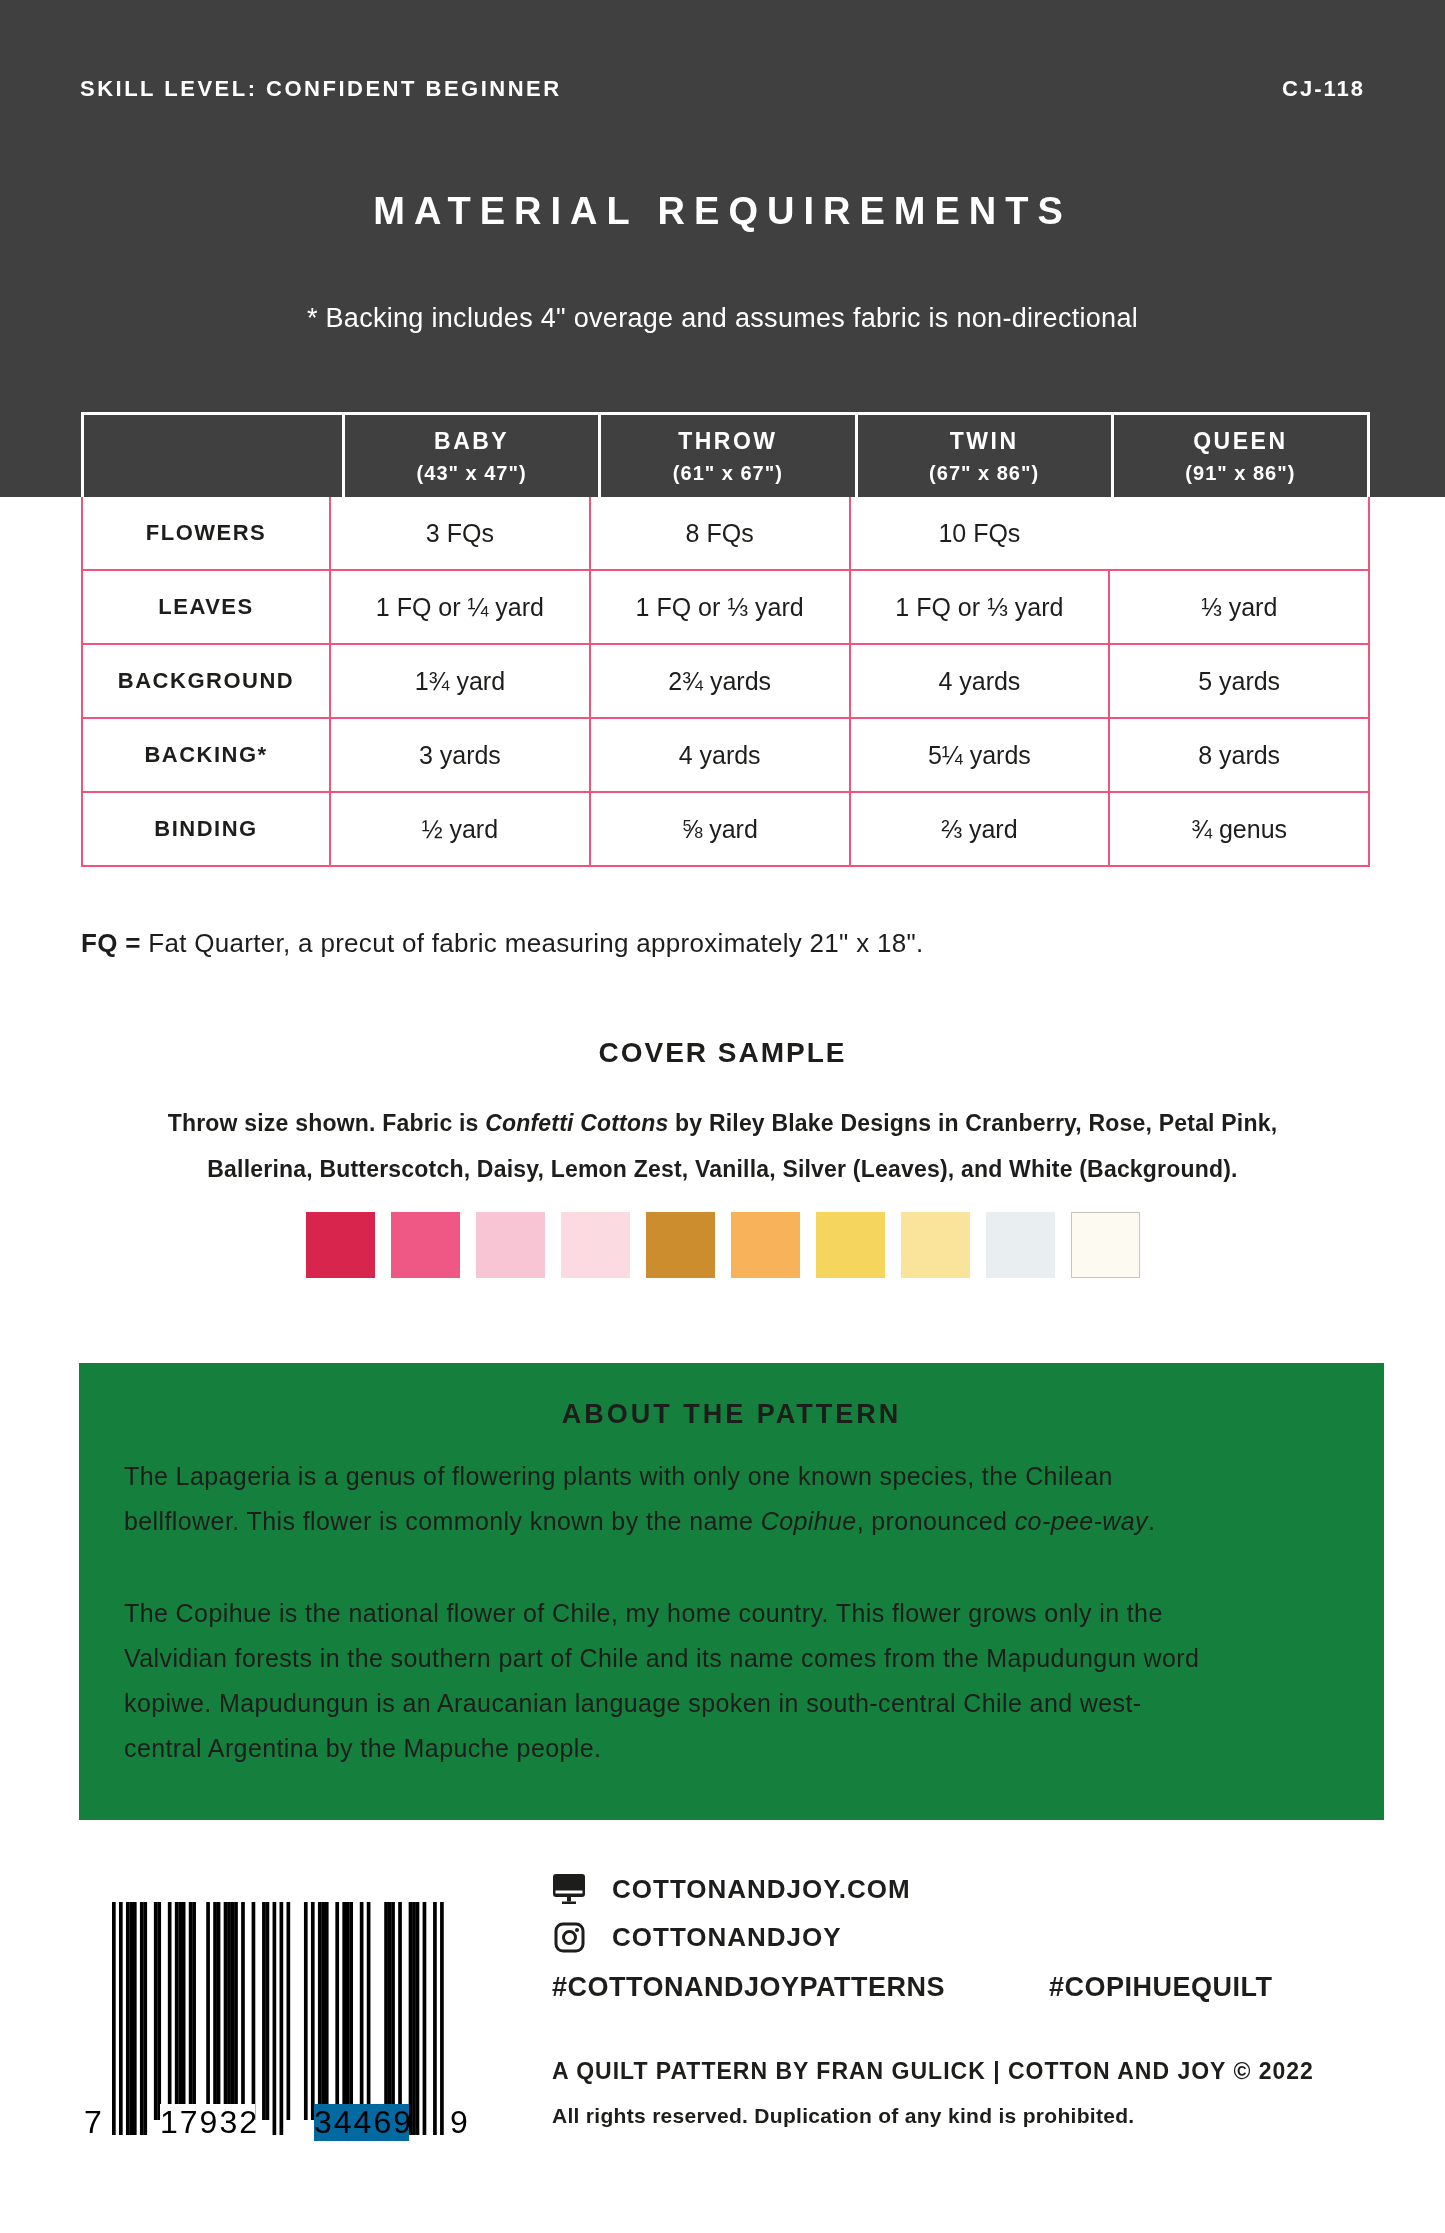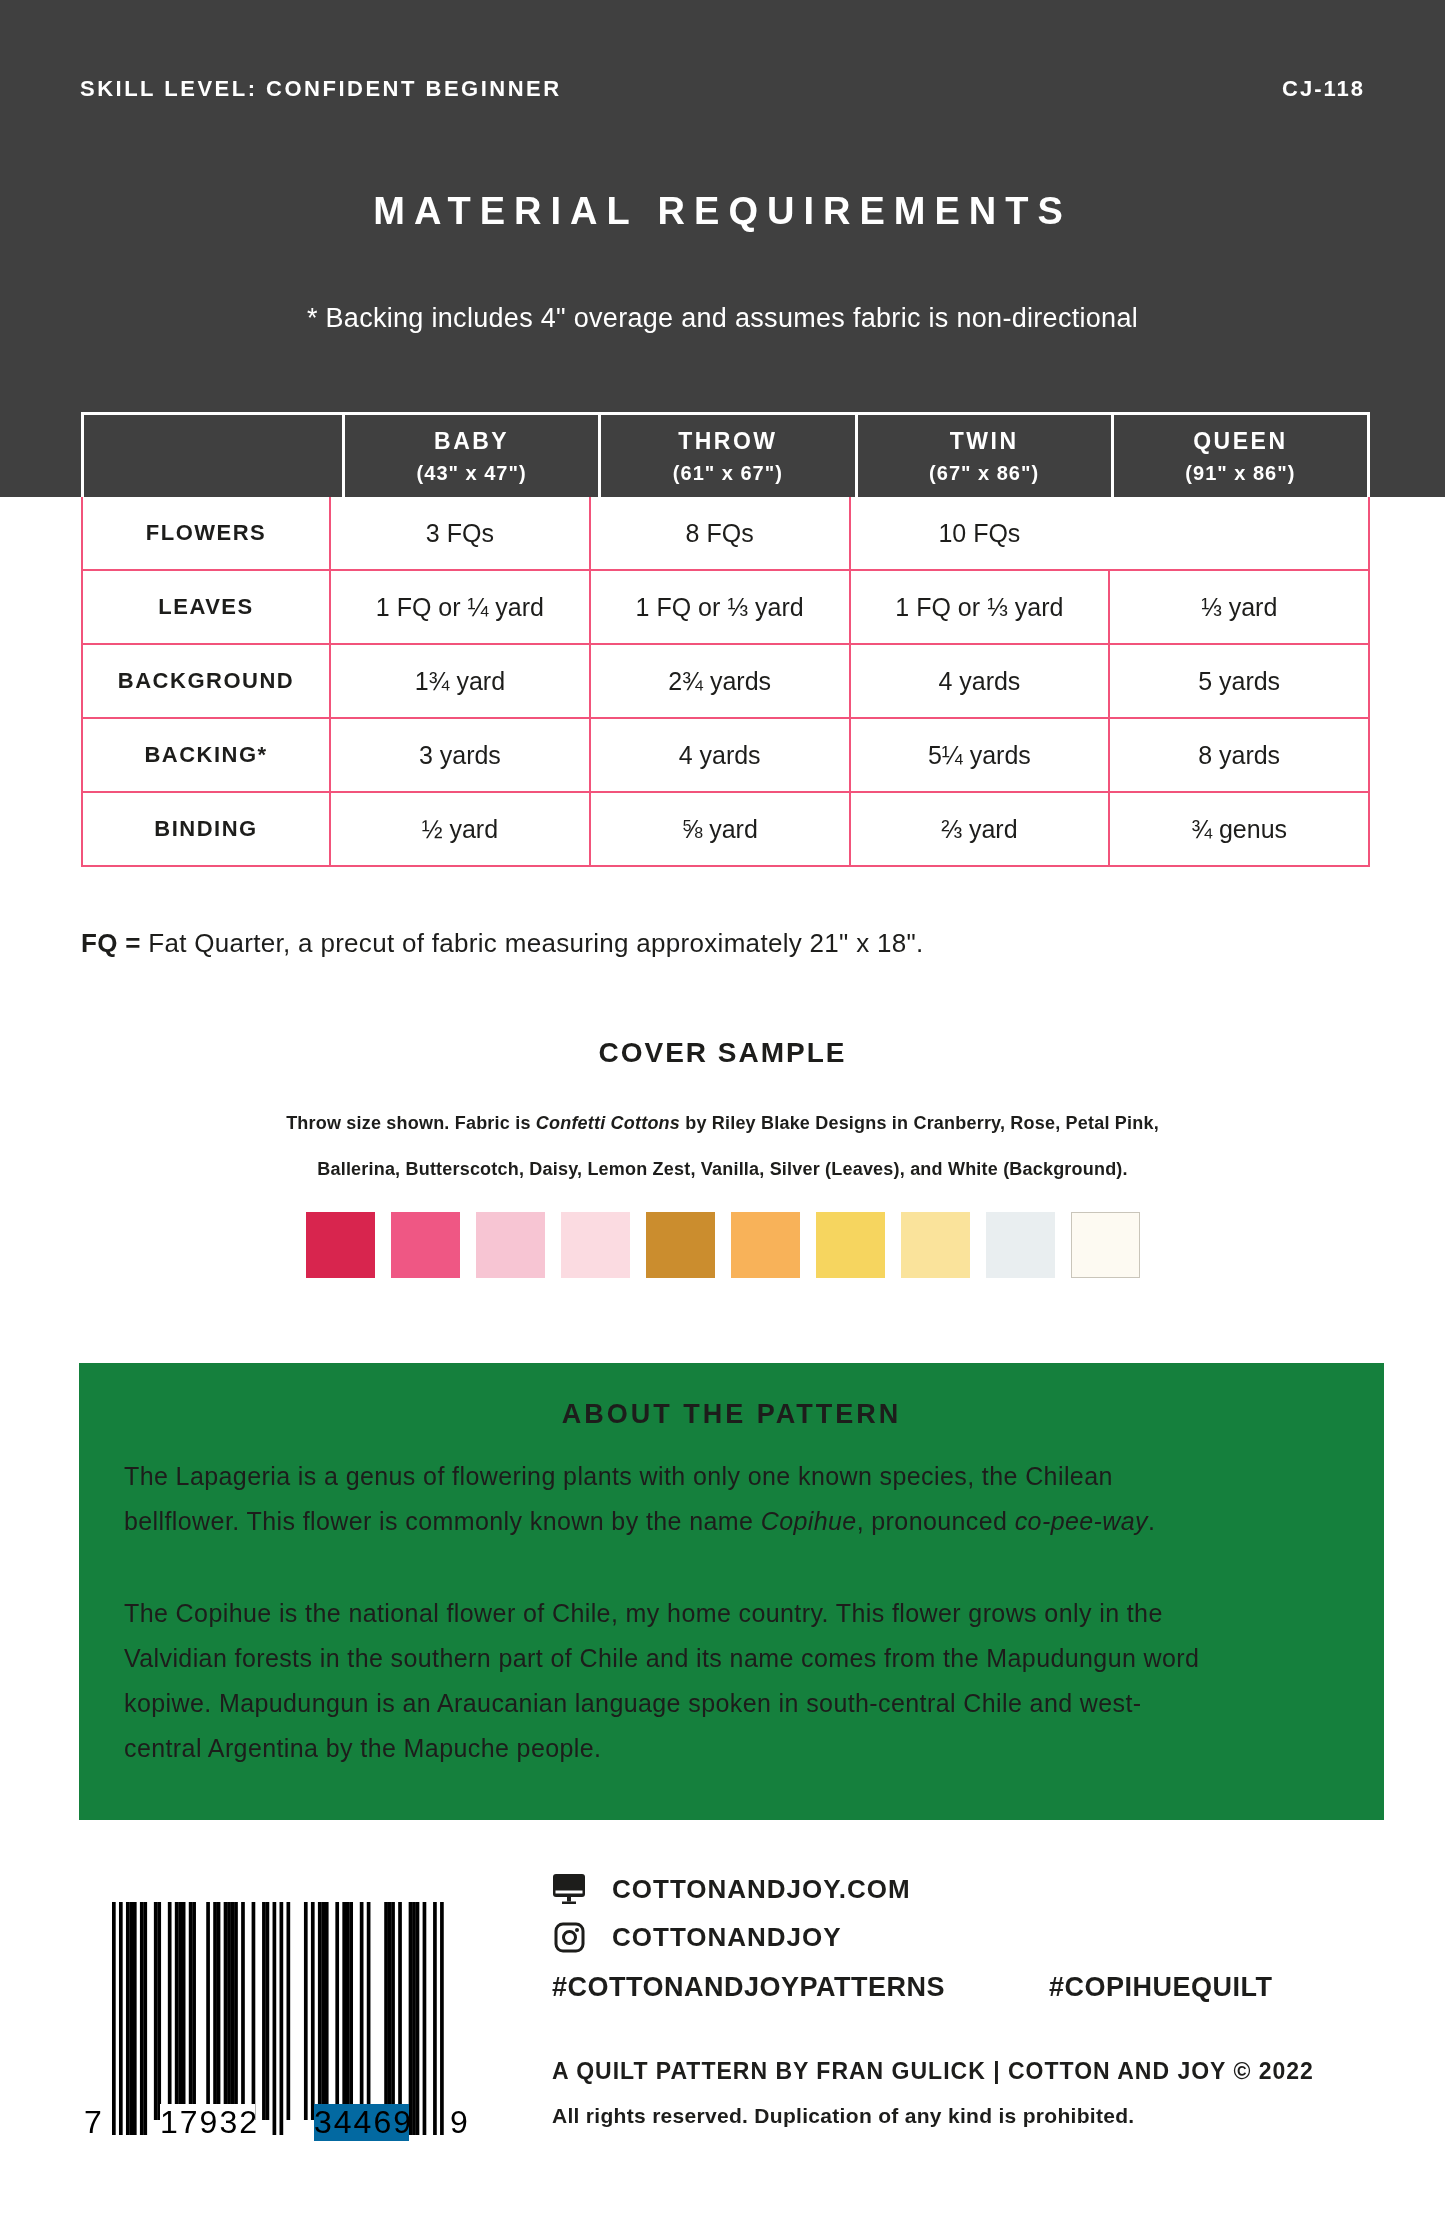--- a/index.html
+++ b/index.html
@@ -30,21 +30,21 @@
   .bcell{display:flex;align-items:center;justify-content:center;
     border-left:2.5px solid #F2537B;font-size:25px;font-weight:400;}
   .bcell:first-child{border-left:none;font-weight:700;font-size:22px;letter-spacing:1.5px;}
   
   .fq-note{position:absolute;left:81px;top:928px;font-size:26px;letter-spacing:0.3px;}
   .fq-note b{font-weight:700;}
   
   .cover-title{position:absolute;left:0;top:1037px;width:1445px;text-align:center;
     font-weight:700;font-size:28px;letter-spacing:2px;}
   .fabric{position:absolute;left:52px;top:1100px;width:1341px;text-align:center;
-    font-weight:700;font-size:18px;line-height:46px;letter-spacing:0.2px;}
+    font-weight:700;font-size:23px;line-height:46px;letter-spacing:0.2px;}
   .fabric i{font-style:italic;}
   .swatches{position:absolute;left:0;top:1212px;width:1445px;display:flex;justify-content:center;gap:16px;}
   .swatch{width:69px;height:66px;box-sizing:border-box;}
   
   .about-box{position:absolute;left:79px;top:1363px;width:1305px;height:457px;background:#15803d;
     box-sizing:border-box;padding:36px 45px 0;}
   .about-title{text-align:center;font-weight:700;font-size:27px;letter-spacing:3px;margin:0 0 24px;}
   .about-p{font-size:25px;line-height:45px;letter-spacing:0.4px;margin:0 0 47px;}
   .about-p i{font-style:italic;}
   .about-line{display:block;}

